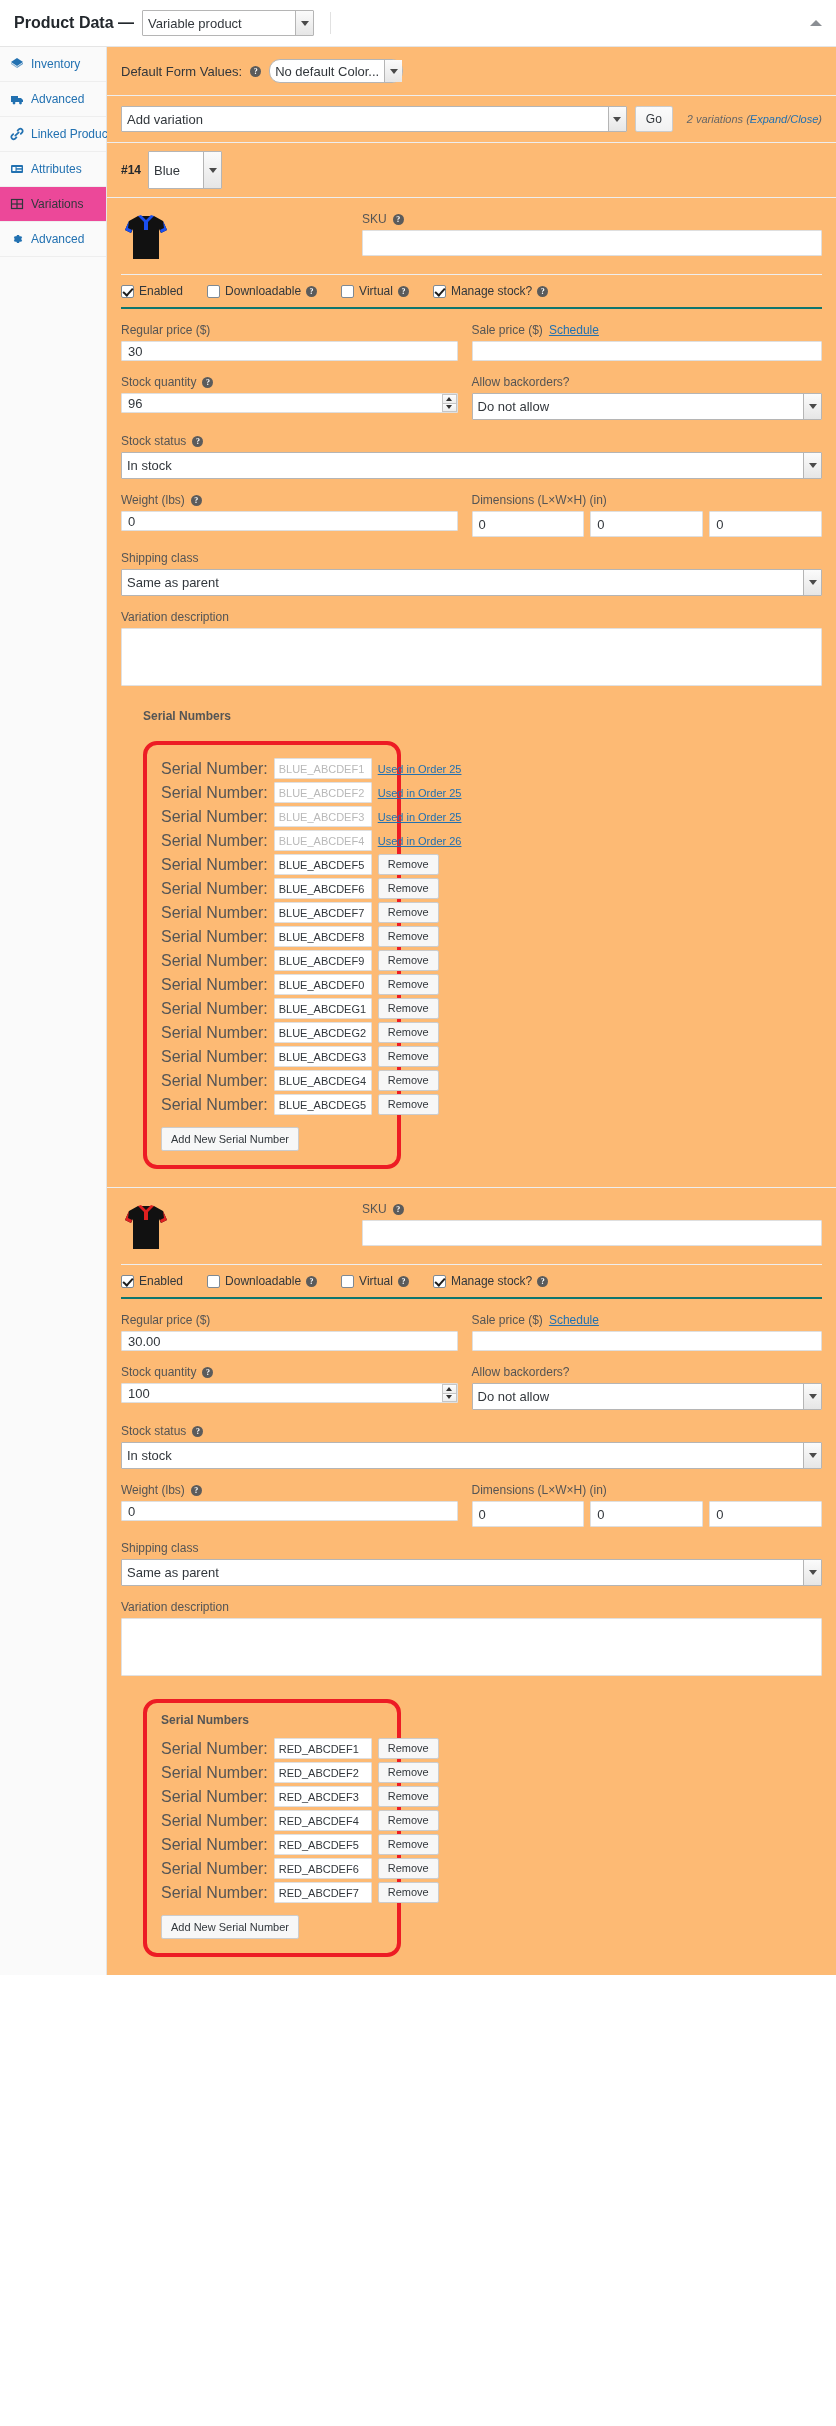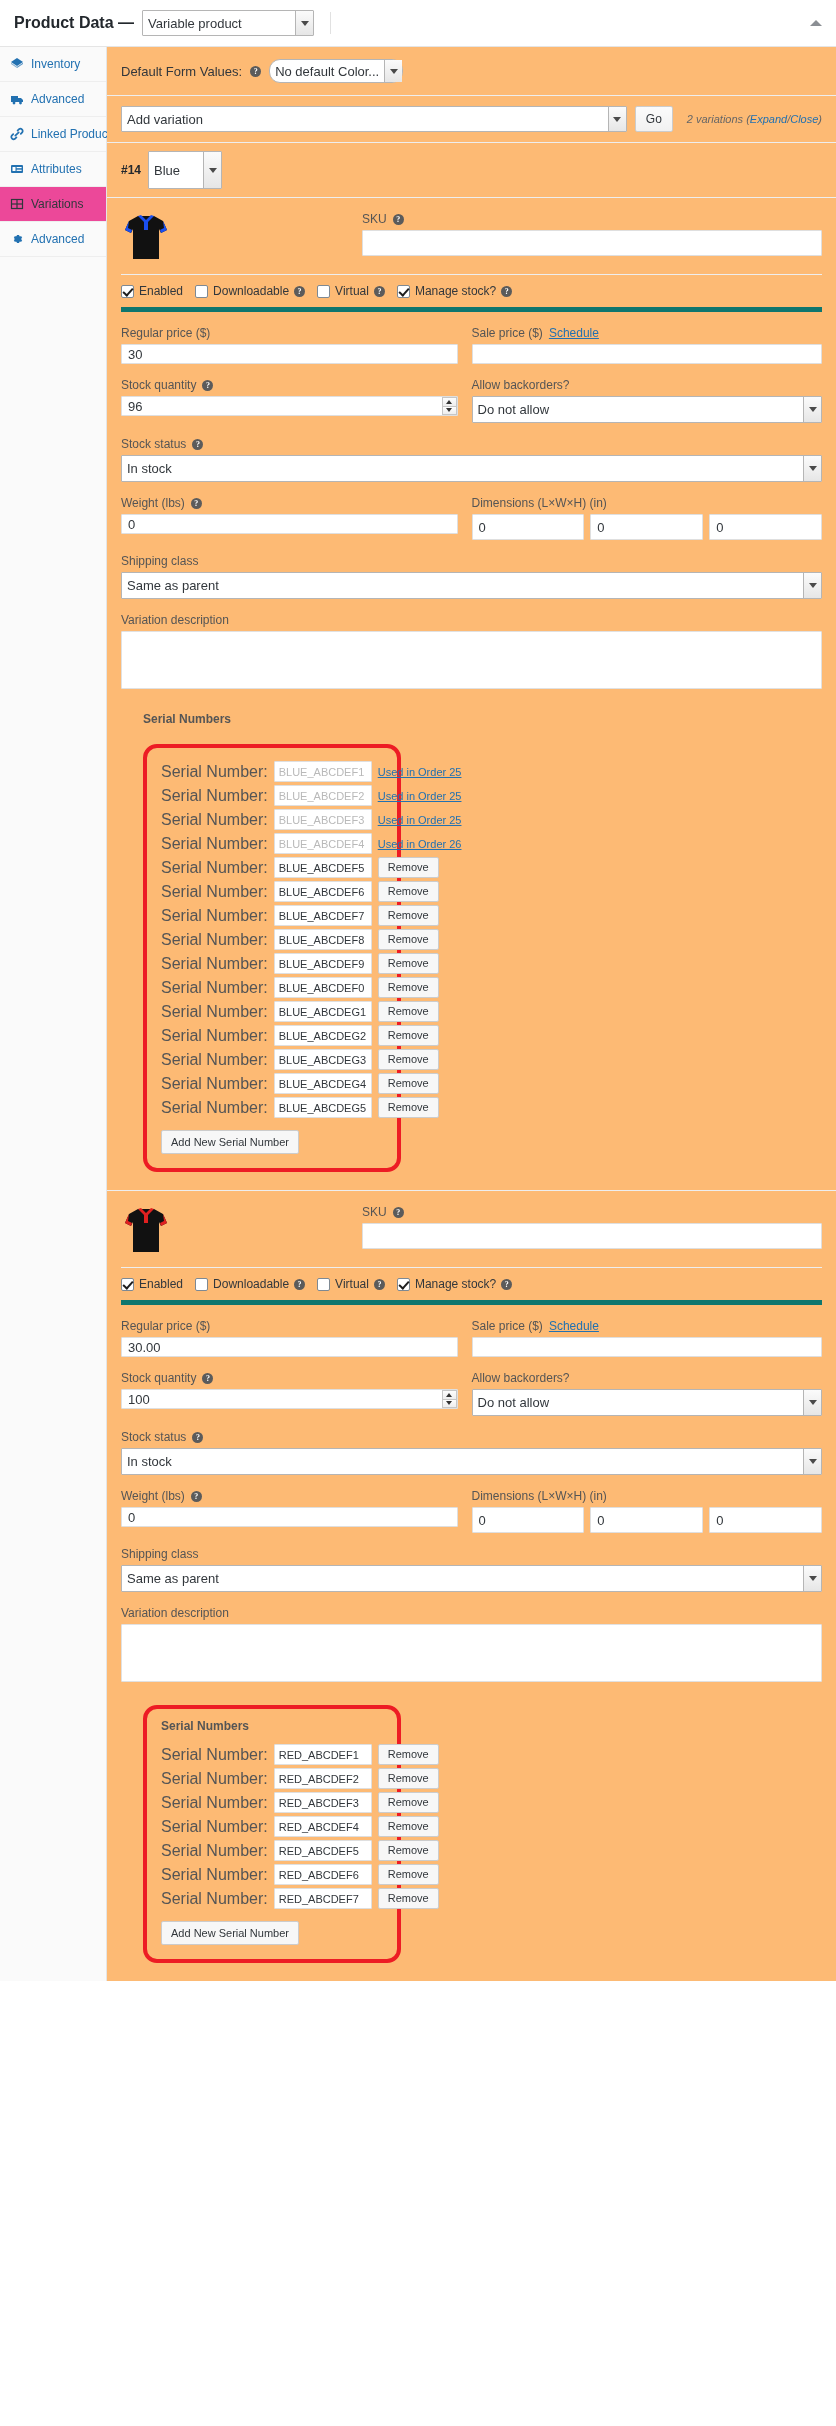--- a/index.html
+++ b/index.html
@@ -195,23 +195,23 @@
     background:#5b5b5b;color:#fff;
     font-size:8px;line-height:11px;text-align:center;
     font-family:"Liberation Serif", serif;
     font-weight:bold;
     cursor:pointer;
   }
   .sku-col input.txt { width: 100%; height:26px; }
 
   .chk-row {
     display:flex; align-items:center;
-    gap: 2px;
+    gap: 14px;
     padding: 9px 0;
-    border-bottom: 5px solid #0f766e;
+    border-bottom: 2px solid #0f766e;
     font-size:12px; color:#32373c;
   }
   .chk-item { display:flex; align-items:center; gap:5px; margin-right: 10px;}
   .cbox {
     width:13px;height:13px;flex:0 0 13px;
     border:1px solid #7e8993;
     background:#fff;
     border-radius:2px;
     position:relative;
     cursor:pointer;

